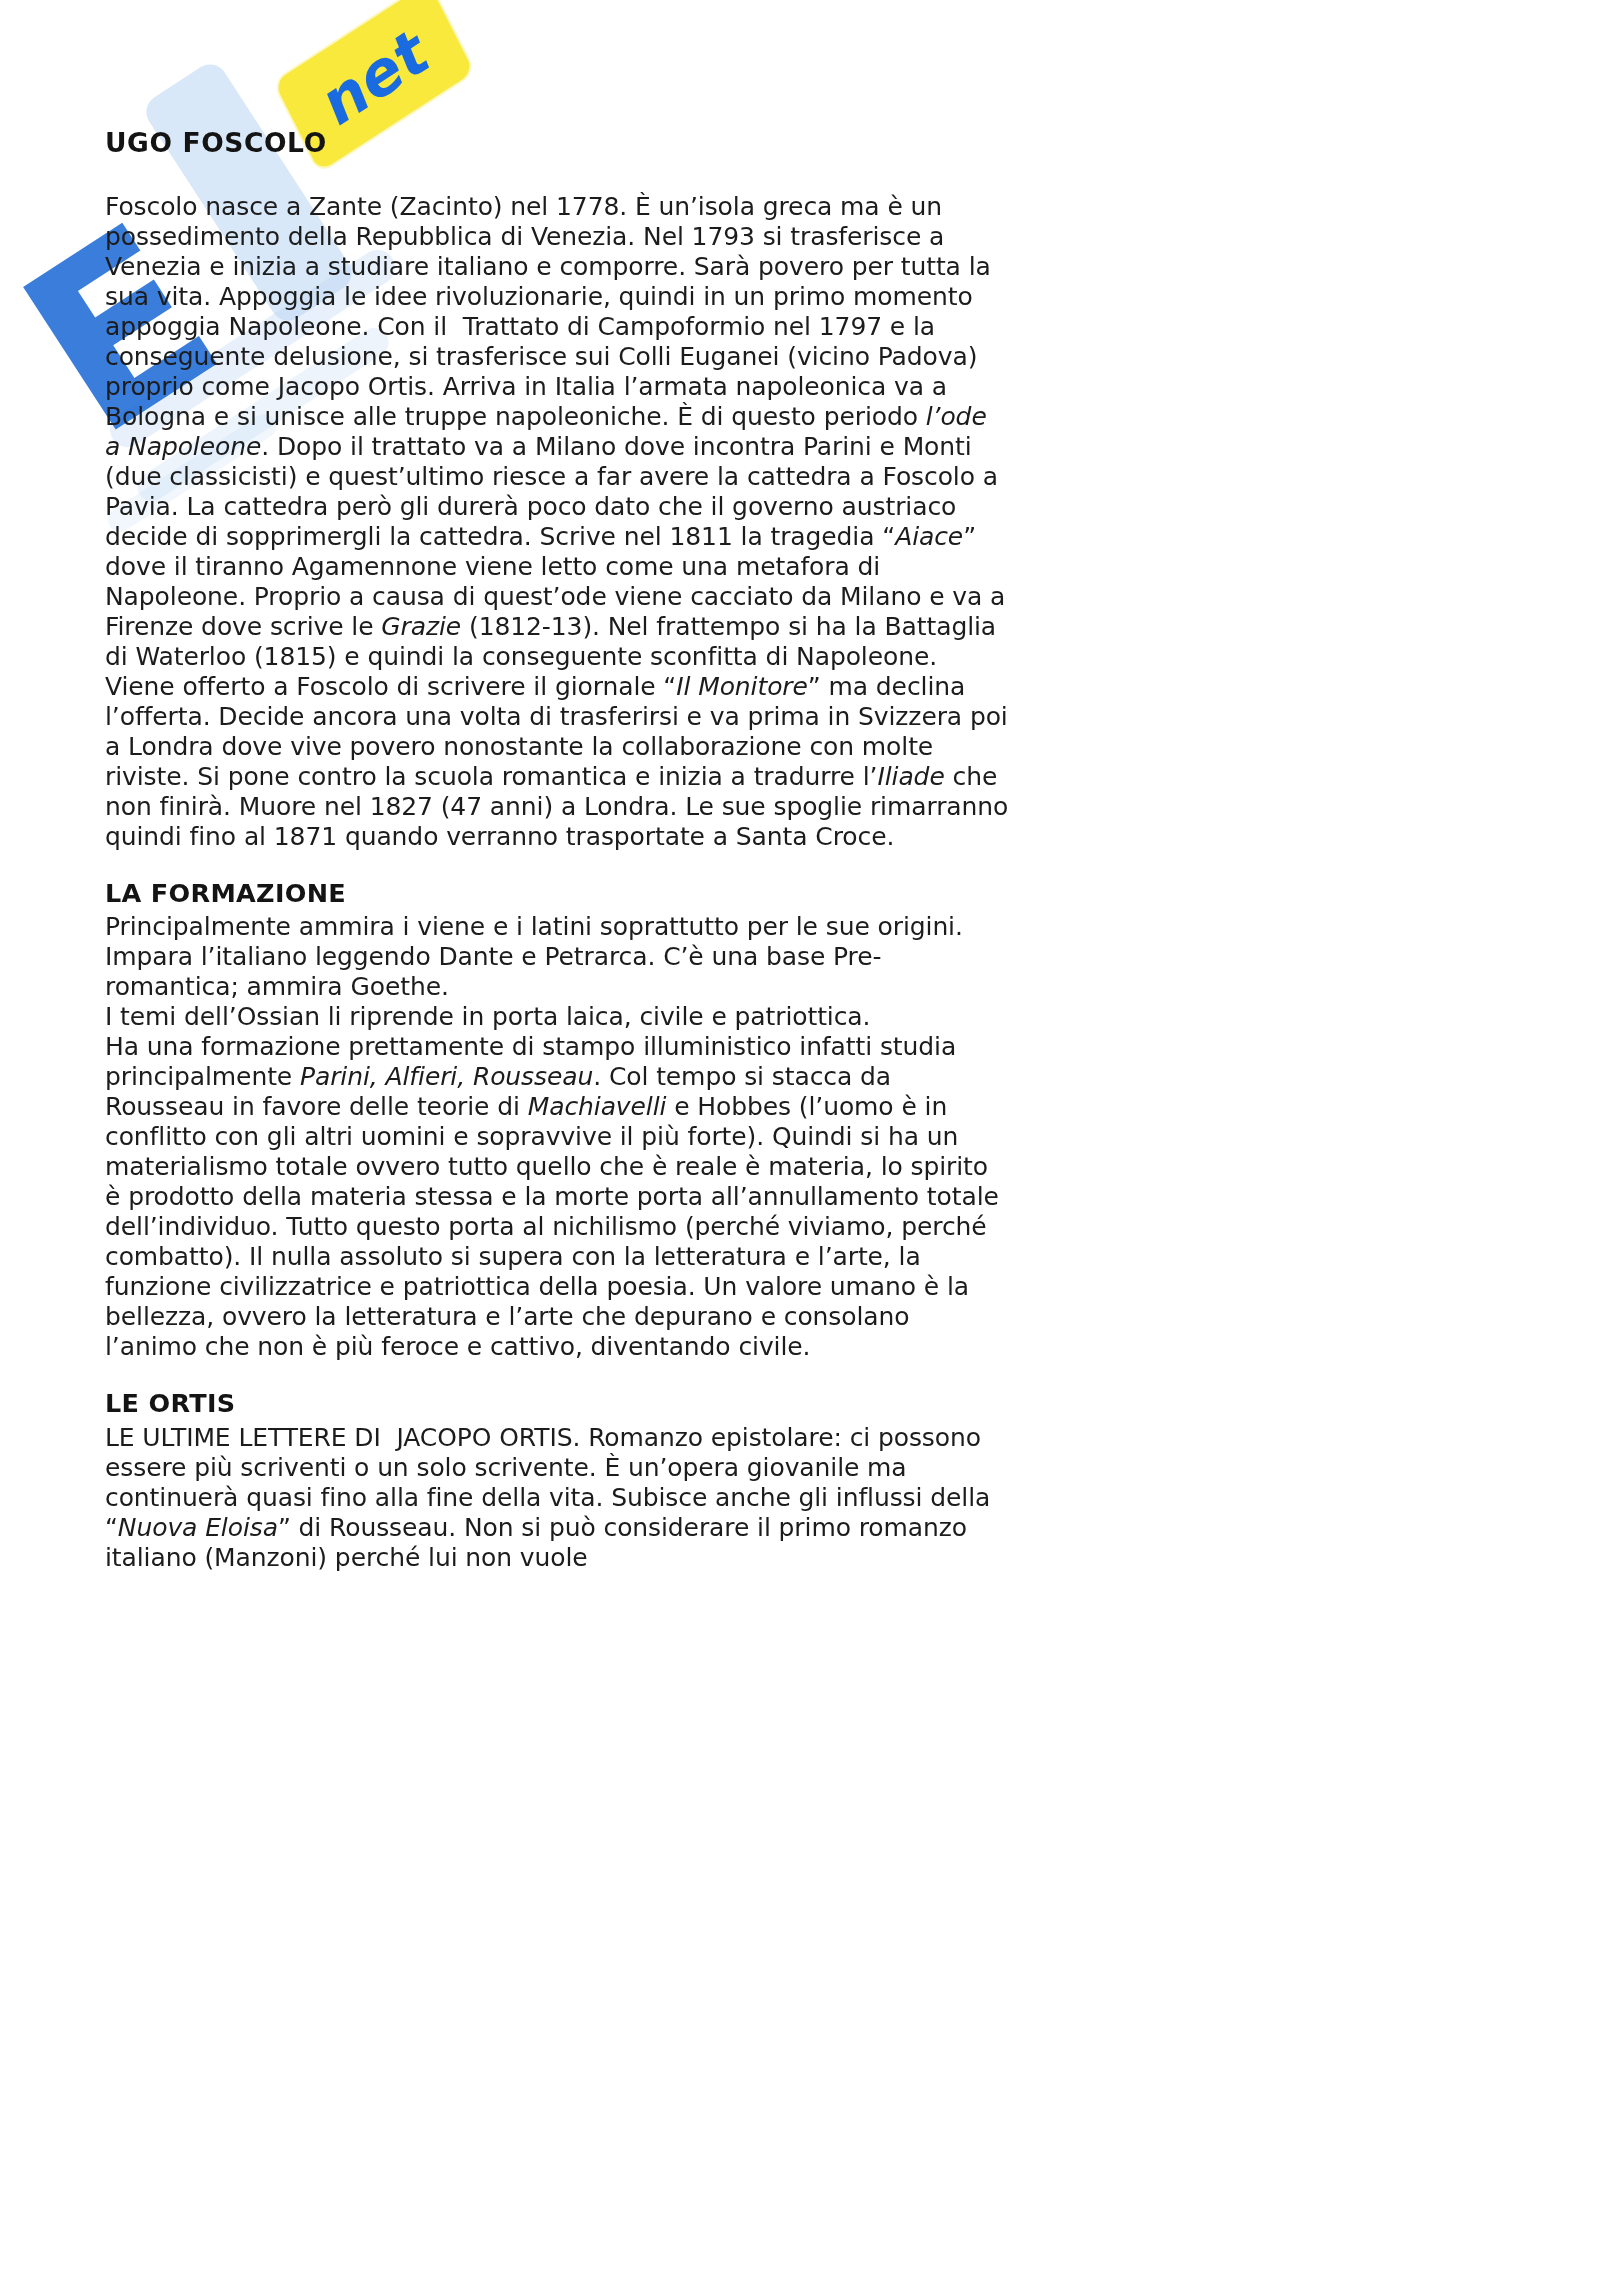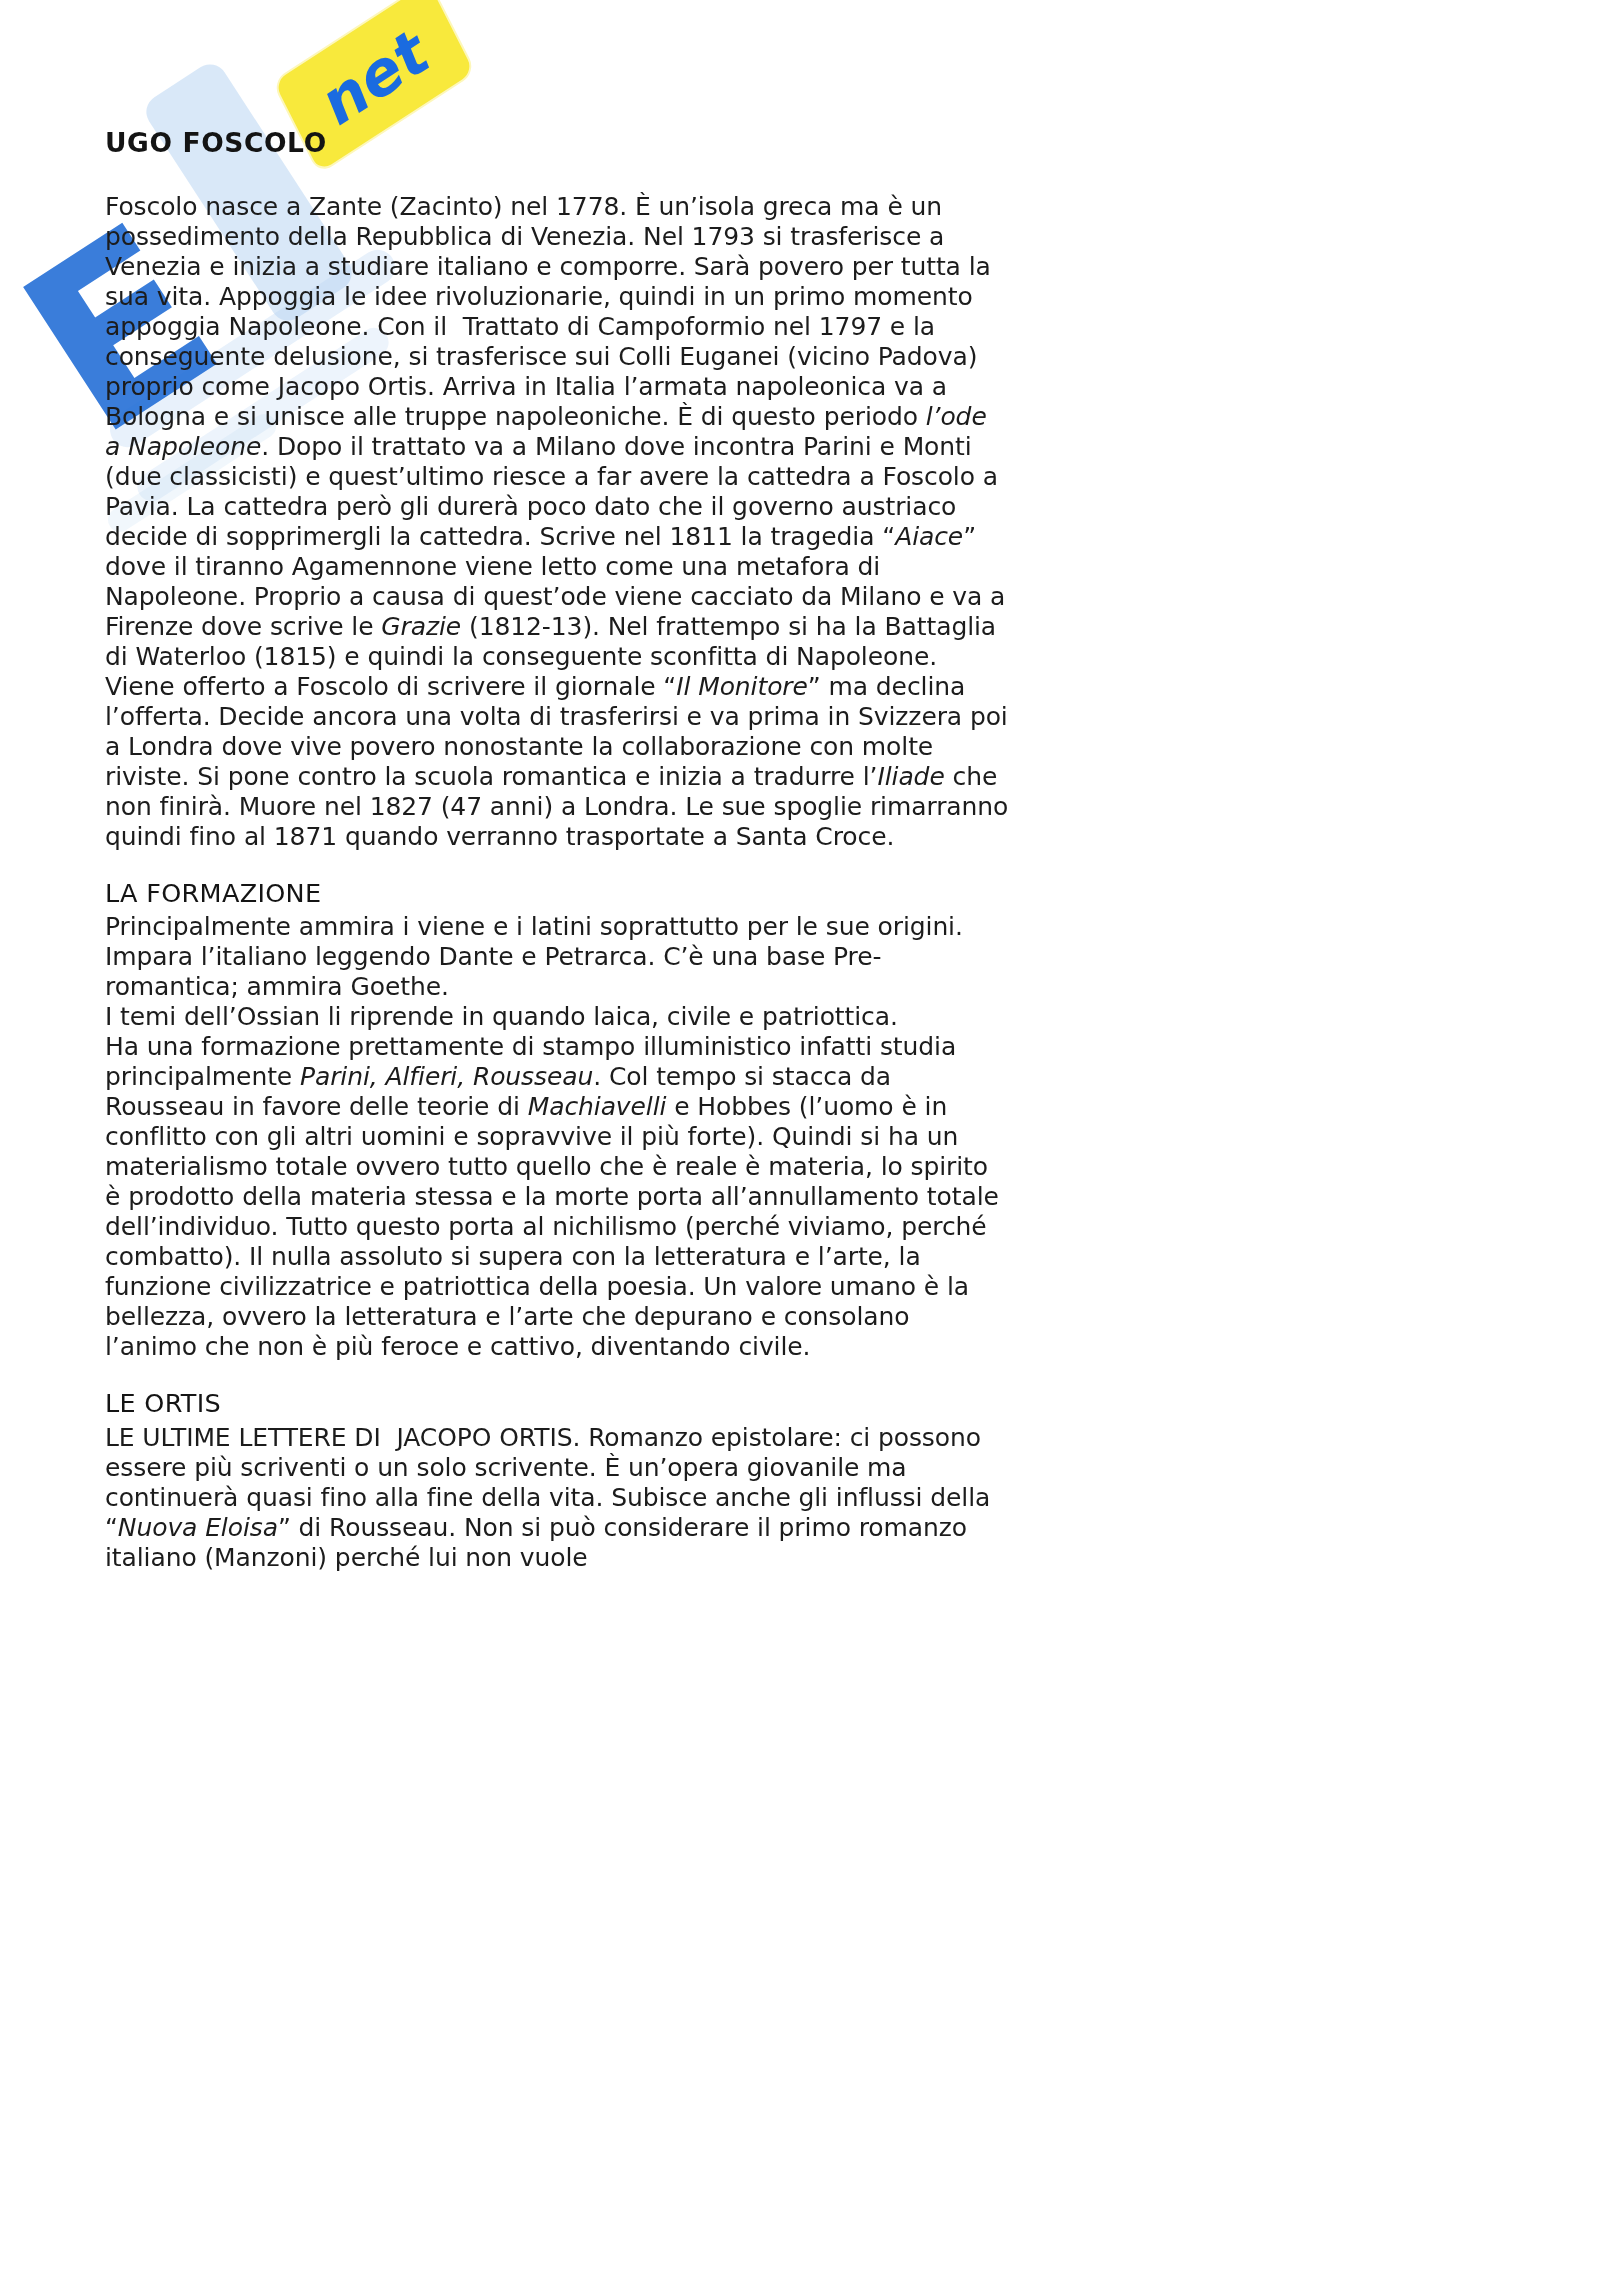--- a/index.html
+++ b/index.html
@@ -37,21 +37,21 @@
     transform:skewX(6deg); line-height:1;
   }
 
   
   .content { position:absolute; left:105px; top:127px; width:904px; z-index:2; }
   .doc-title {
     font-size:26.5px; font-weight:bold; color:#141414;
     letter-spacing:0.6px; margin-bottom:34px;
   }
   .section-heading {
-    font-size:25.5px; font-weight:normal; color:#141414;
+    font-size:25.5px; font-weight:bold; color:#141414;
     margin-top:25.5px; margin-bottom:4.9px; letter-spacing:0.3px;
   }
   .para {
     font-size:25px; line-height:30px; letter-spacing:-0.1px;
     white-space:pre-wrap; margin:0;
   }
   .it { font-style:italic; }
   .bd { font-weight:normal; }
 </style>
 </head>
@@ -70,20 +70,20 @@
     </div>
   </div>
 
   <div class="content">
     <h1 class="doc-title">UGO FOSCOLO</h1>
 
   <p class="para"><span>Foscolo nasce a Zante (Zacinto) nel 1778. È un’isola greca ma è un possedimento della Repubblica di Venezia. Nel 1793 si trasferisce a Venezia e inizia a studiare italiano e comporre. Sarà povero per tutta la sua vita. Appoggia le idee rivoluzionarie, quindi in un primo momento appoggia Napoleone. Con il  Trattato di Campoformio nel 1797 e la conseguente delusione, si trasferisce sui Colli Euganei (vicino Padova) proprio come Jacopo Ortis. Arriva in Italia l’armata napoleonica va a Bologna e si unisce alle truppe napoleoniche. È di questo periodo </span><span class="it">l’ode a Napoleone</span><span>. Dopo il trattato va a Milano dove incontra Parini e Monti (due classicisti) e quest’ultimo riesce a far avere la cattedra a Foscolo a Pavia. La cattedra però gli durerà poco dato che il governo austriaco decide di sopprimergli la cattedra. Scrive nel 1811 la tragedia “</span><span class="it">Aiace</span><span>” dove il tiranno Agamennone viene letto come una metafora di Napoleone. Proprio a causa di quest’ode viene cacciato da Milano e va a Firenze dove scrive le </span><span class="it">Grazie</span><span> (1812-13). Nel frattempo si ha la Battaglia di Waterloo (1815) e quindi la conseguente sconfitta di Napoleone. Viene offerto a Foscolo di scrivere il giornale “</span><span class="it">Il Monitore</span><span>” ma declina l’offerta. Decide ancora una volta di trasferirsi e va prima in Svizzera poi a Londra dove vive povero nonostante la collaborazione con molte riviste. Si pone contro la scuola romantica e inizia a tradurre l’</span><span class="it">Iliade</span><span> che non finirà. Muore nel 1827 (47 anni) a Londra. Le sue spoglie rimarranno quindi fino al 1871 quando verranno trasportate a Santa Croce.</span></p>
       <h2 class="section-heading">LA FORMAZIONE</h2>
       <p class="para"><span>Principalmente ammira i viene e i latini soprattutto per le sue origini.</span></p>
       <p class="para"><span>Impara l’italiano leggendo Dante e Petrarca. C’è una base Pre-romantica; ammira Goethe.</span></p>
-      <p class="para"><span>I temi dell’Ossian li riprende in quando laica, civile e patriottica.</span></p>
+      <p class="para"><span>I temi dell’Ossian li riprende in porta laica, civile e patriottica.</span></p>
       <p class="para"><span>Ha una formazione prettamente di stampo illuministico infatti studia principalmente </span><span class="it">Parini, Alfieri, Rousseau</span><span>. Col tempo si stacca da Rousseau in favore delle teorie di </span><span class="it">Machiavelli</span><span> e Hobbes (l’uomo è in conflitto con gli altri uomini e sopravvive il più forte). Quindi si ha un materialismo totale ovvero tutto quello che è reale è materia, lo spirito è prodotto della materia stessa e la morte porta all’annullamento totale dell’individuo. Tutto questo porta al </span><span class="bd">nichilismo</span><span> (perché viviamo, perché combatto). Il nulla assoluto si supera con la letteratura e l’arte, la funzione civilizzatrice e patriottica della poesia. Un valore umano è la bellezza, ovvero la letteratura e l’arte che depurano e consolano l’animo che non è più feroce e cattivo, diventando civile.</span></p>
       <h2 class="section-heading">LE ORTIS</h2>
       <p class="para"><span class="bd">LE ULTIME LETTERE DI  JACOPO ORTIS</span><span>. Romanzo epistolare: ci possono essere più scriventi o un solo scrivente. È un’opera giovanile ma continuerà quasi fino alla fine della vita. Subisce anche gli influssi della “</span><span class="it">Nuova Eloisa</span><span>” di Rousseau. Non si può considerare il primo romanzo italiano (Manzoni) perché lui non vuole</span></p>
     </div>
 
 </div>
 
 
 </body></html>

